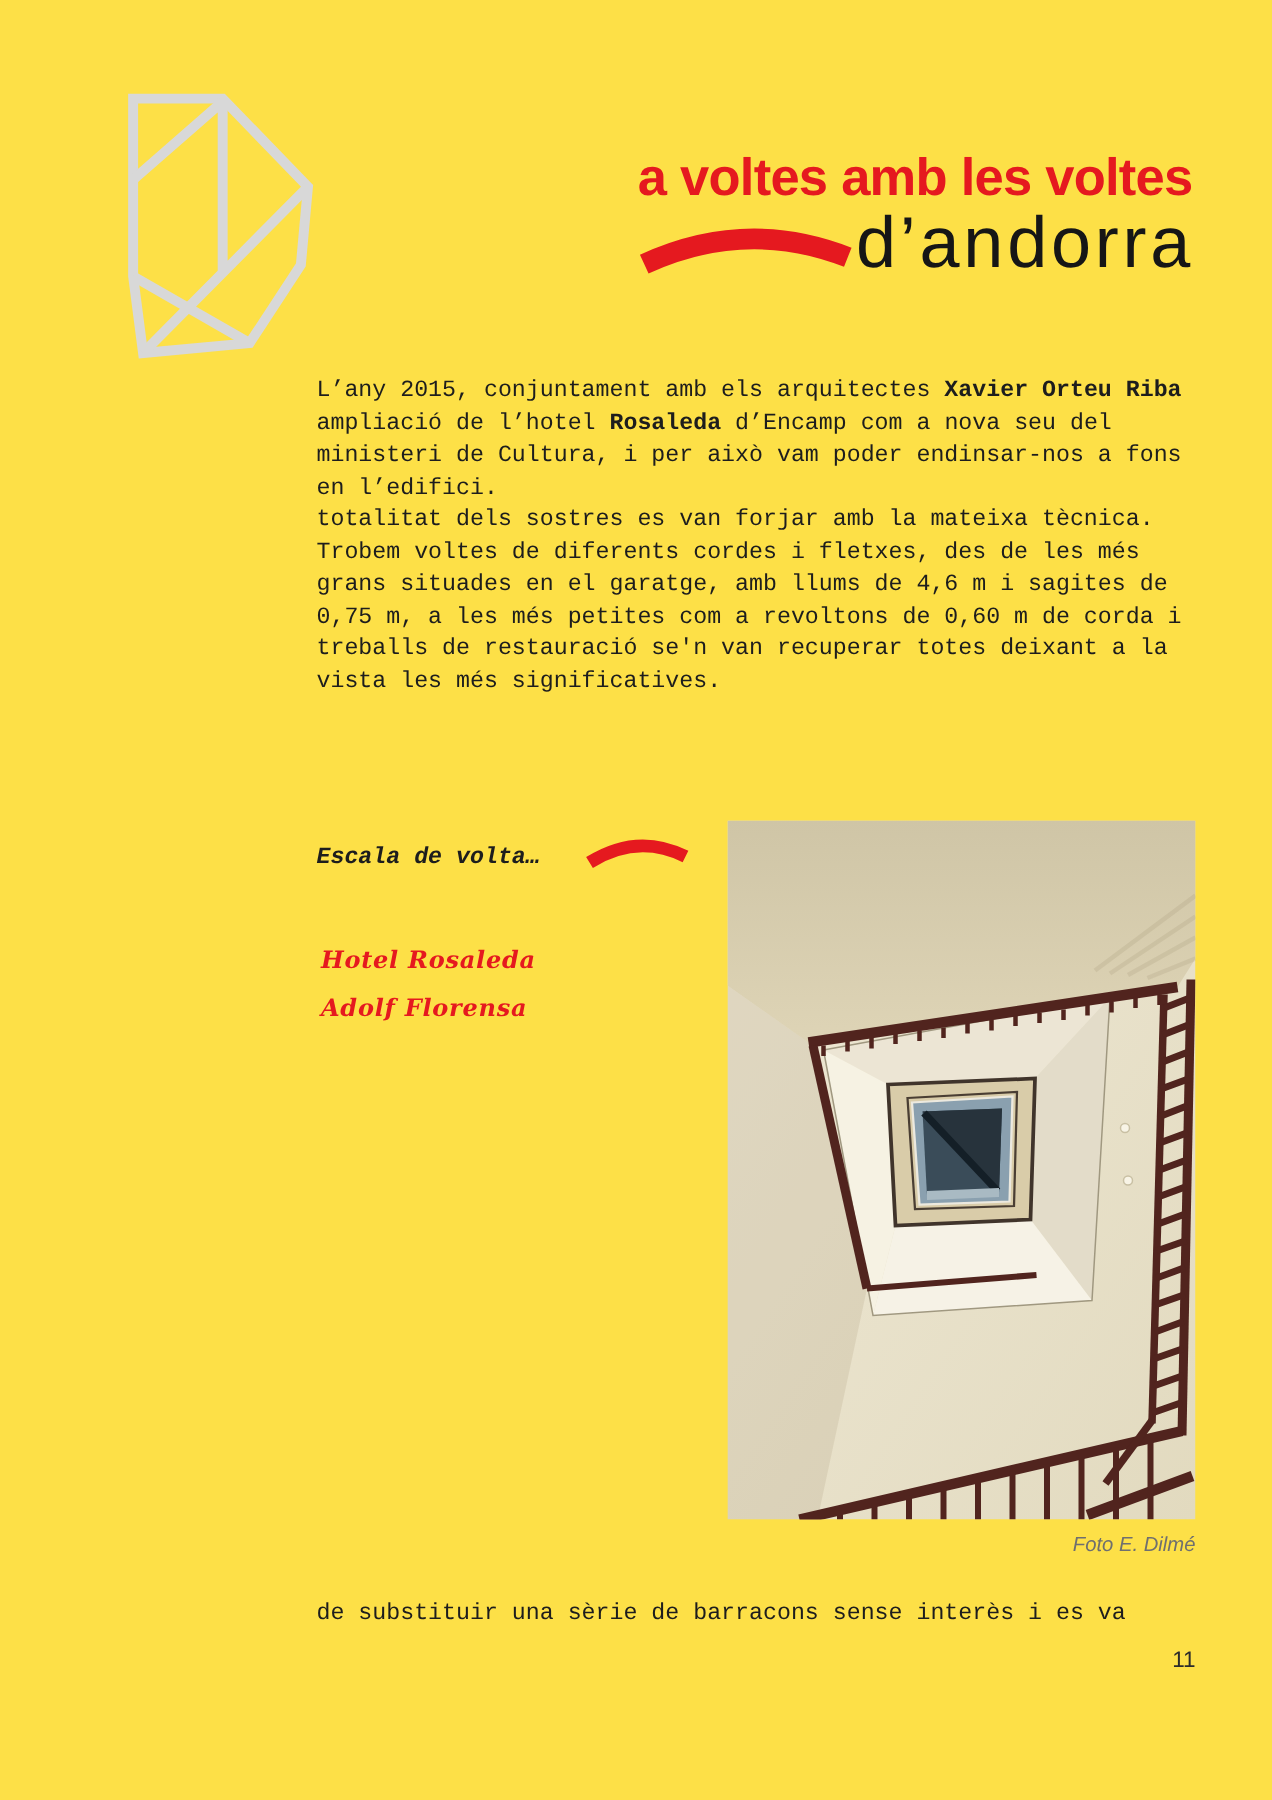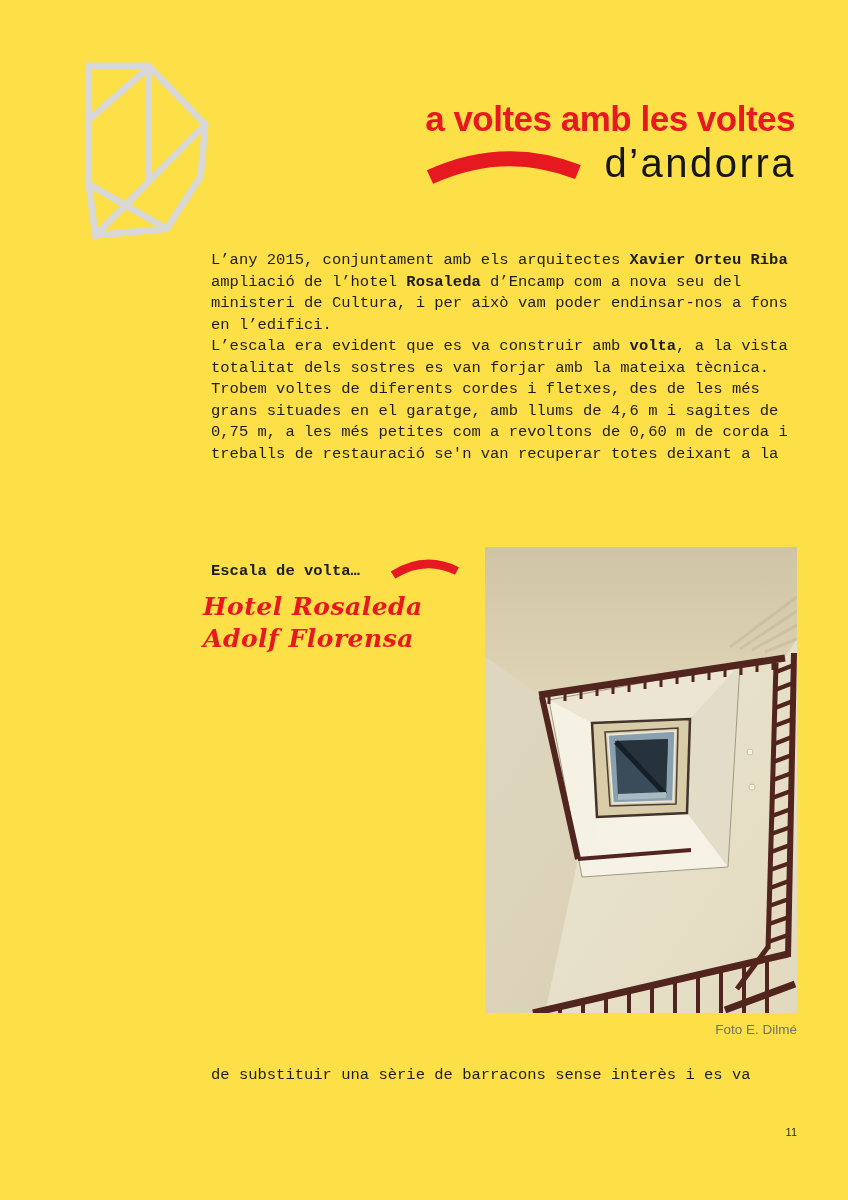--- a/index.html
+++ b/index.html
@@ -14,47 +14,47 @@
     position:absolute; top:100px; right:53px;
     font-size:35px; font-weight:bold; letter-spacing:-0.5px;
     color:#e5191f; white-space:nowrap; line-height:38px;
   }
   .title-row {
     position:absolute; left:424px; top:142px; width:372px;
     display:flex; justify-content:space-between; align-items:flex-start;
   }
   .arc-large { width:160px; height:36px; margin-top:6px; }
   .title-black {
-    font-size:40px; font-weight:400; color:#161616;
+    font-size:48px; font-weight:400; color:#161616;
     letter-spacing:2.5px; line-height:42px; white-space:nowrap;
   }
   
   .mono {
     position:absolute; left:211px;
     font-family:"Liberation Mono","DejaVu Sans Mono",monospace;
     font-size:15.5px; color:#1d1d1d;
   }
   .intro { top:250px; line-height:21.5px; }
   .closing { top:1062px; line-height:26.5px; }
   .tline { white-space:pre; }
   .b { font-weight:bold; }
-  .caption { top:561px; font-weight:bold; line-height:20px; }
+  .caption { top:561px; font-weight:bold; line-height:20px;font-style:italic; }
   .arc-small { position:absolute; left:389px; top:556px; width:72px; height:24px; }
   
   .script-line {
-    position:absolute; left:203px;
+    position:absolute; left:214px;
     font-family:"DejaVu Serif", serif; font-style:italic; font-weight:bold;
-    font-size:25px; color:#e5191f; letter-spacing:0.5px; white-space:nowrap;
+    font-size:16px; color:#e5191f; letter-spacing:0.5px; white-space:nowrap;margin-top:38px;
   }
   .script1 { top:592px; }
   .script2 { top:624px; }
   
   .photo { position:absolute; left:485px; top:547px; width:312px; height:466px; }
-  .credit { position:absolute; top:1022px; right:51px; font-size:13.5px; color:#6f6f6f; }
-  .page-number { position:absolute; top:1126px; right:51px; font-size:11px; color:#2b2b2b; }
+  .credit { position:absolute; top:1022px; right:51px; font-size:13.5px; color:#6f6f6f;font-style:italic; }
+  .page-number { position:absolute; top:1098px; right:51px; font-size:15px; color:#2b2b2b; }
 </style>
 </head>
 <body>
 
 <div class="page">
 
   <svg class="logo" viewBox="0 0 134 191" fill="none" stroke="#d8d8d8" stroke-width="7" stroke-linejoin="miter">
     <path d="M5,5 L68,5 L128,67 L123,122 L87,177 L12,184 L5,130 Z"></path>
     <path d="M68,5 L68,128 M5,62 L68,7 M128,67 L12,184 M5,130 L87,177"></path>
   </svg>
@@ -65,26 +65,26 @@
       <path d="M6,29 Q80,-5 154,24" stroke="#e5191f" stroke-width="15" fill="none"></path>
     </svg>
     <div class="title-black">d’andorra</div>
   </div>
 
   <div class="mono intro">
       <div class="tline"><span>L’any 2015, conjuntament amb els arquitectes </span><span class="b">Xavier Orteu Riba</span></div>
       <div class="tline"><span>ampliació de l’hotel </span><span class="b">Rosaleda</span><span> d’Encamp com a nova seu del</span></div>
       <div class="tline"><span>ministeri de Cultura, i per això vam poder endinsar-nos a fons</span></div>
       <div class="tline"><span>en l’edifici.</span></div>
-      <div class="tline"><span>L’escala era evident que es va construir amb </span><span class="b">volta</span><span>, a la vista</span></div>
       <div class="tline"><span>totalitat dels sostres es van forjar amb la mateixa tècnica.</span></div>
       <div class="tline"><span>Trobem voltes de diferents cordes i fletxes, des de les més</span></div>
       <div class="tline"><span>grans situades en el garatge, amb llums de 4,6 m i sagites de</span></div>
       <div class="tline"><span>0,75 m, a les més petites com a revoltons de 0,60 m de corda i</span></div>
       <div class="tline"><span>treballs de restauració se'n van recuperar totes deixant a la</span></div>
+      <div class="tline"><span>vista les més significatives.</span></div>
     </div>
 
   <div class="mono caption">Escala de volta…</div>
   <svg class="arc-small" viewBox="0 0 72 24">
     <path d="M4,19 Q36,-1 68,15" stroke="#e5191f" stroke-width="8.5" fill="none"></path>
   </svg>
 
   <div class="script-line script1">Hotel Rosaleda</div>
   <div class="script-line script2">Adolf Florensa</div>
 

